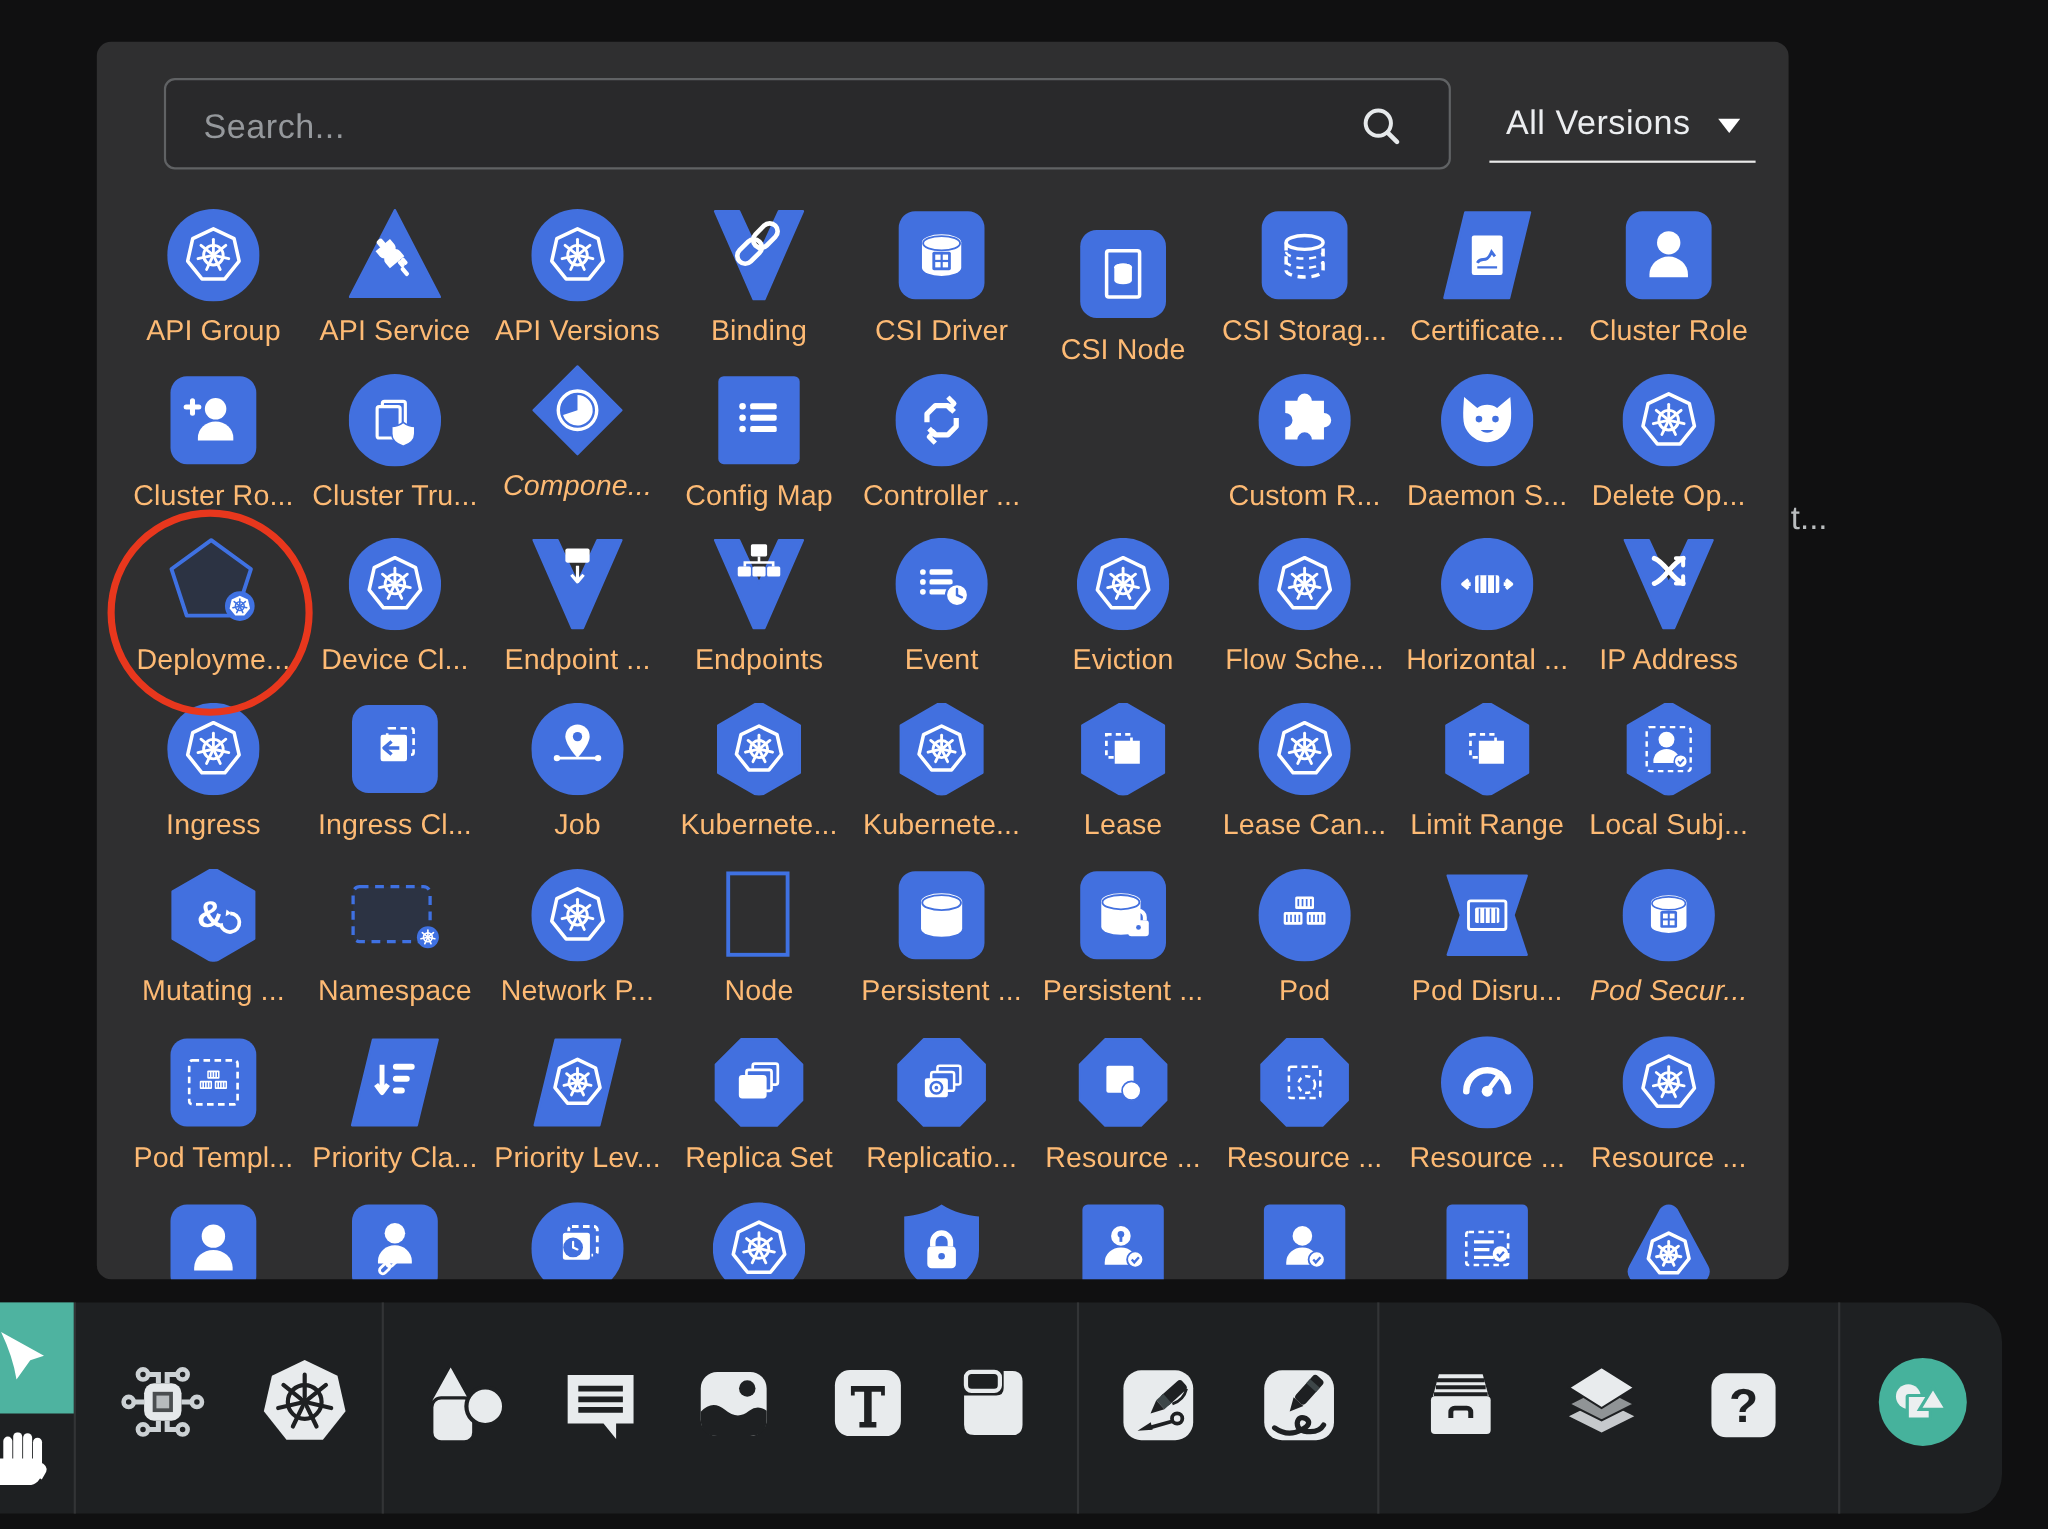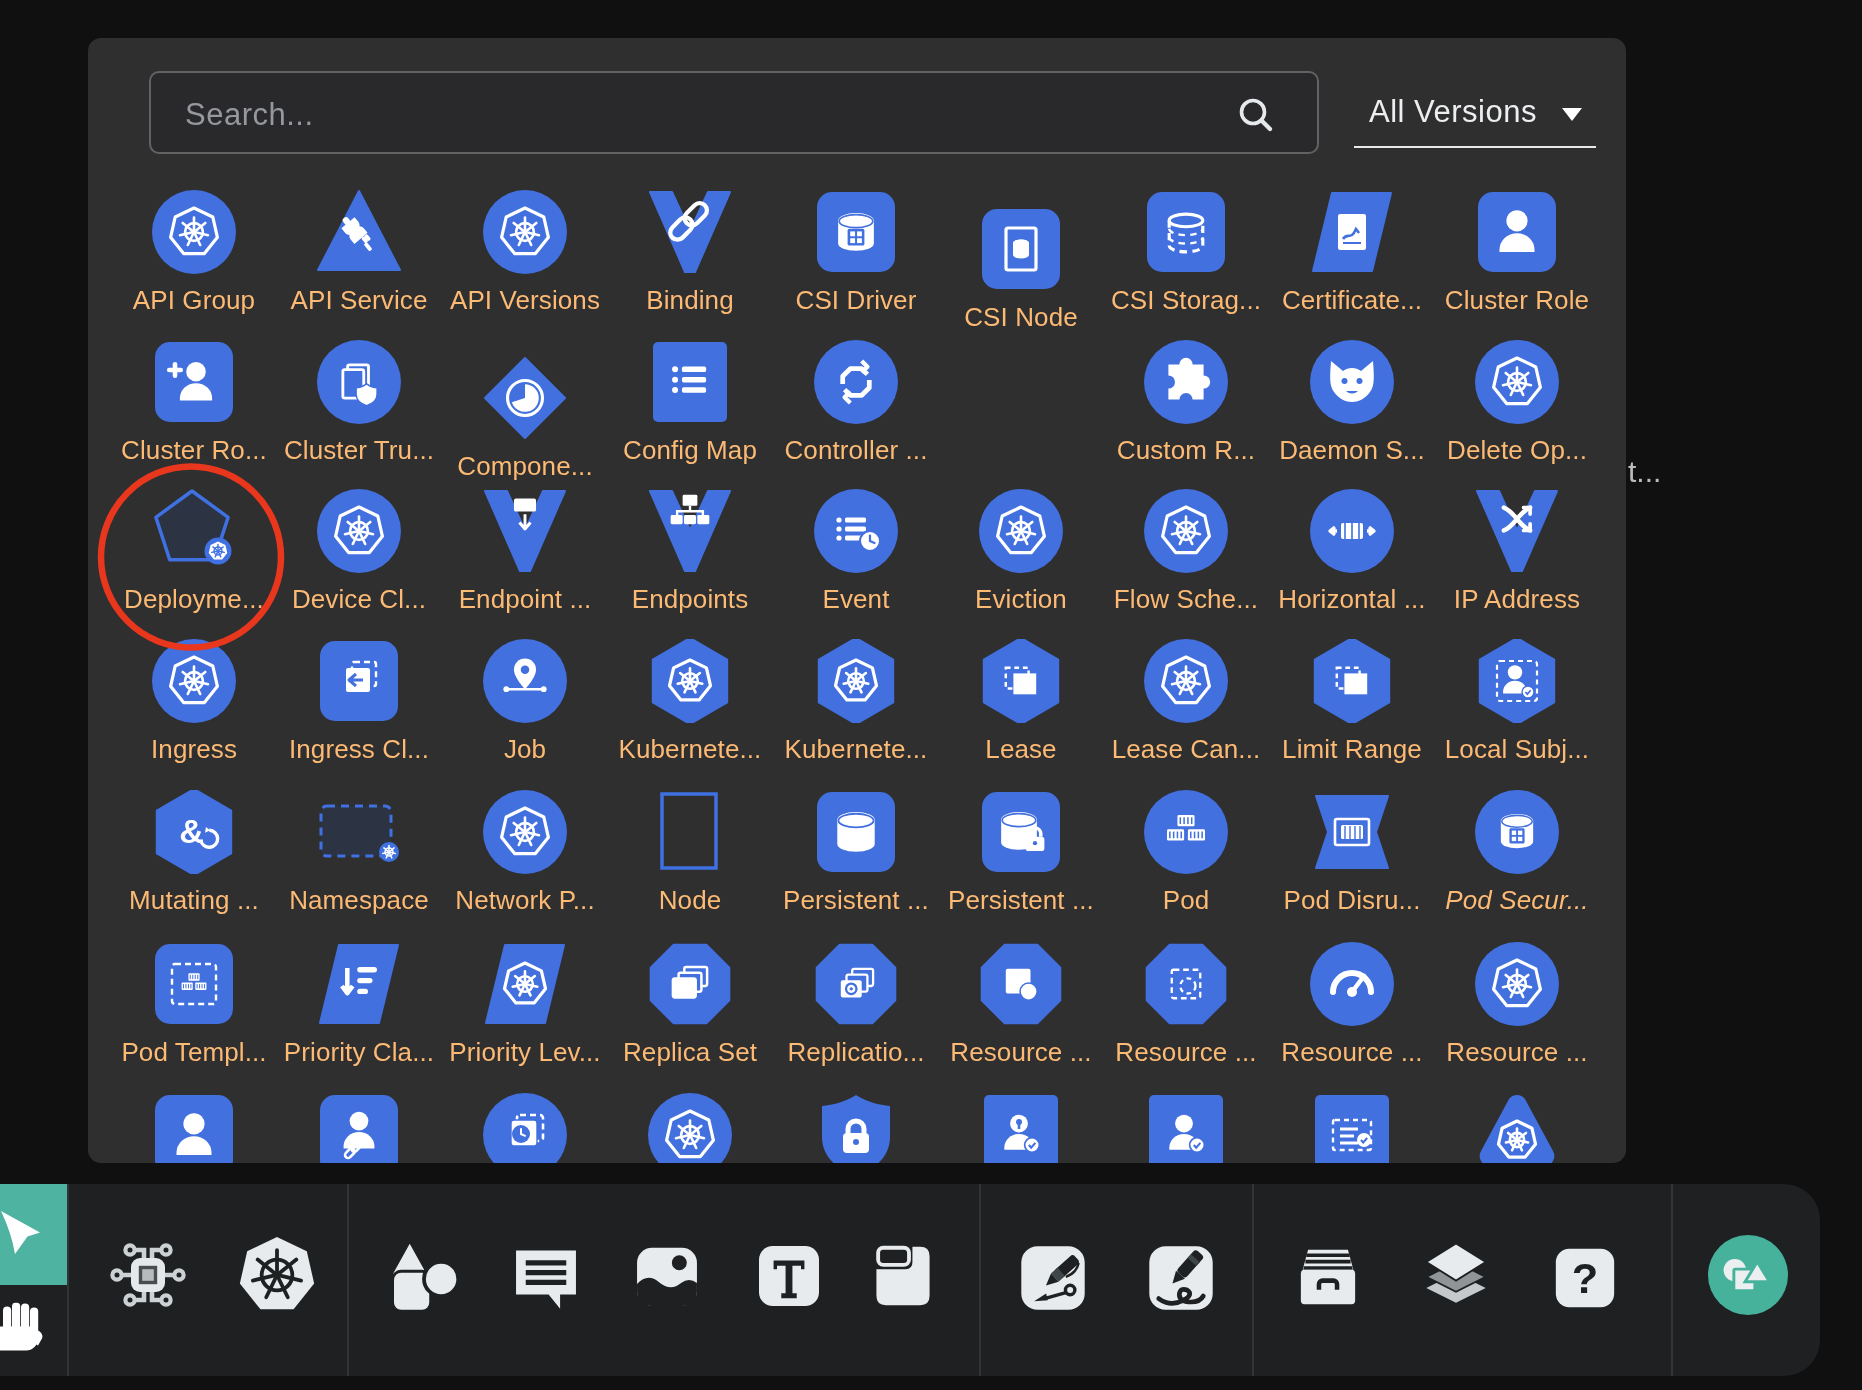--- a/index.html
+++ b/index.html
@@ -200,21 +200,21 @@
             <circle cx="42" cy="42" r="42" fill="#4270df"></circle>
             <g transform="translate(42,42) scale(0.95)">
               <rect x="-12" y="-18" width="22" height="30" rx="2" fill="none" stroke="#fff" stroke-width="3"></rect>
               <rect x="-17" y="-13" width="22" height="30" rx="2" fill="#4270df" stroke="#fff" stroke-width="3"></rect>
               <path d="M8,2 c4,3 8,4 11,4 v7 c0,6 -5,10 -11,12 c-6,-2 -11,-6 -11,-12 v-7 c3,0 7,-1 11,-4 z" fill="#fff" stroke="#4270df" stroke-width="1.5"></path>
             </g>
           </svg>
         </div>
         <div class="lb">Cluster Tru...</div>
       </div>
-<div class="cell" style="left:354px;top:318px;">
+<div class="cell" style="left:354px;top:293px;font-style:italic;">
         <div class="ic">
           <svg width="84" height="84" viewBox="0 0 84 84">
             <polygon points="42,2 82,42 42,82 2,42" fill="#4270df" stroke="#4270df" stroke-width="2" stroke-linejoin="round"></polygon>
             <g transform="translate(42,42) scale(0.92)">
               <circle cx="0" cy="0" r="19" fill="none" stroke="#fff" stroke-width="3.4"></circle>
               <path d="M0,0 L0,-15 A15,15 0 1 1 -14.3,4.6 z" fill="#fff"></path>
             </g>
           </svg>
         </div>
         <div class="lb">Compone...</div>

